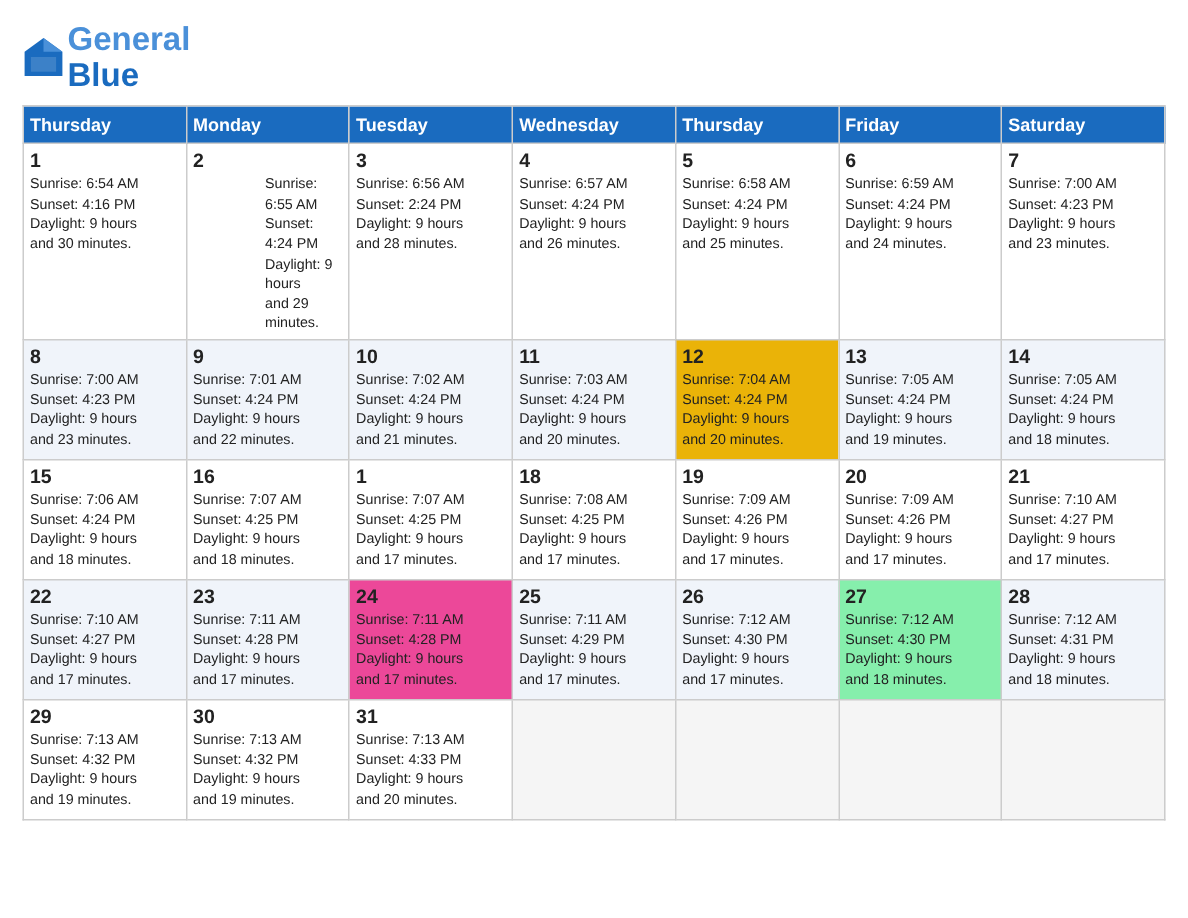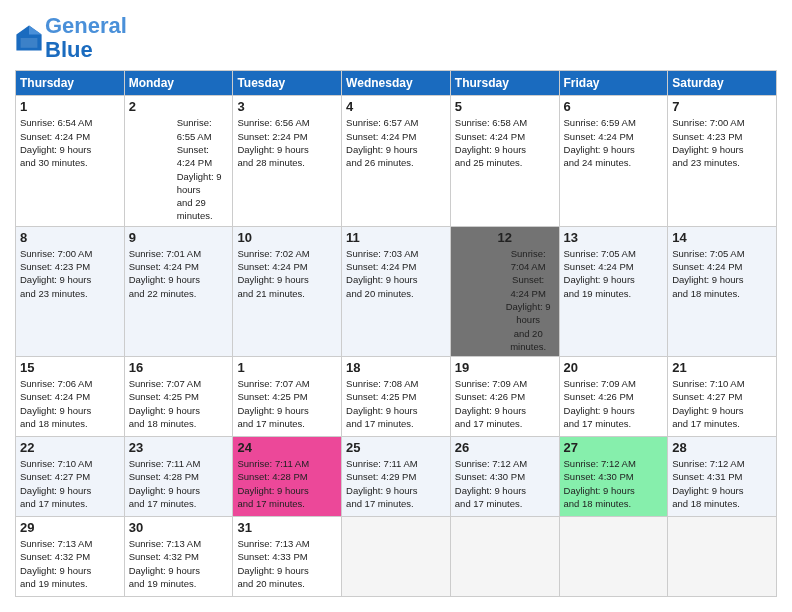--- a/index.html
+++ b/index.html
@@ -126,21 +126,21 @@
           <th>Thursday</th>
           <th>Friday</th>
           <th>Saturday</th>
         </tr>
     </thead>
     <tbody id="calendar-body">
         <tr>
           <td style="background: rgb(255, 255, 255);">
             <span class="day-num">1</span>
             <div class="day-info" style="white-space: pre-line;">Sunrise: 6:54 AM
-Sunset: 4:24 PM
+Sunset: 4:16 PM
 Daylight: 9 hours
 and 30 minutes.</div>
           </td>
           <td style="background: rgb(255, 255, 255);">
             <span class="day-num">2</span>
             <div class="day-info" style="white-space: pre-line; margin-left: 48px;">Sunrise: 6:55 AM
 Sunset: 4:24 PM
 Daylight: 9 hours
 and 29 minutes.</div>
           </td>
@@ -202,23 +202,23 @@
 Daylight: 9 hours
 and 21 minutes.</div>
           </td>
           <td style="background: rgb(240, 244, 250);">
             <span class="day-num">11</span>
             <div class="day-info" style="white-space: pre-line;">Sunrise: 7:03 AM
 Sunset: 4:24 PM
 Daylight: 9 hours
 and 20 minutes.</div>
           </td>
-          <td style="background: #737373; text-align: center;">
+          <td style="background: #eab308;">
             <span class="day-num">12</span>
-            <div class="day-info" style="white-space: pre-line; margin-left: 47px;">Sunrise: 7:04 AM
+            <div class="day-info" style="white-space: pre-line;">Sunrise: 7:04 AM
 Sunset: 4:24 PM
 Daylight: 9 hours
 and 20 minutes.</div>
           </td>
           <td style="background: rgb(240, 244, 250);">
             <span class="day-num">13</span>
             <div class="day-info" style="white-space: pre-line;">Sunrise: 7:05 AM
 Sunset: 4:24 PM
 Daylight: 9 hours
 and 19 minutes.</div>

